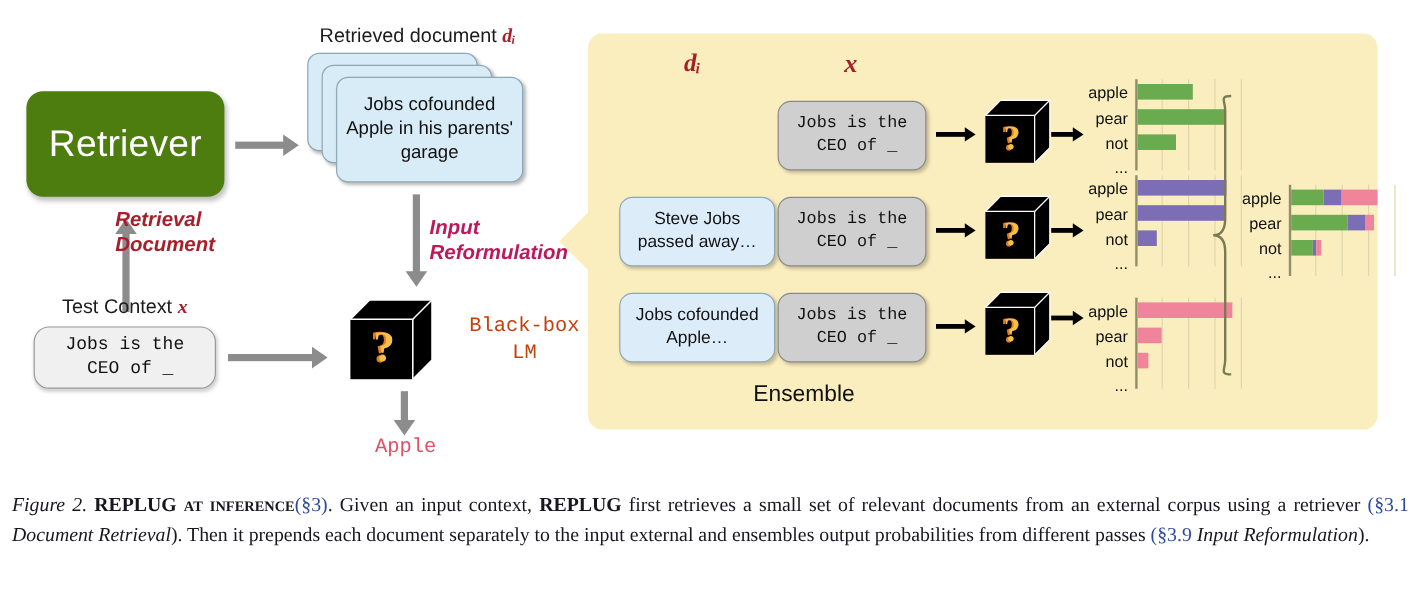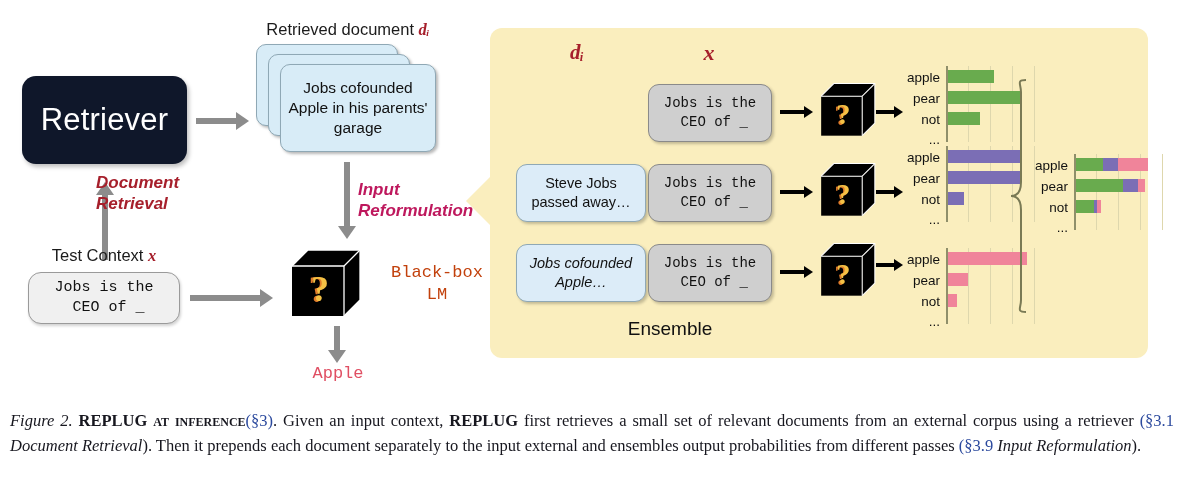--- a/index.html
+++ b/index.html
@@ -11,21 +11,21 @@
     position:relative;
   }
   #fig{position:absolute;left:0;top:0;width:1184px;height:503px;}
 
   
   .abs{position:absolute;box-sizing:border-box;}
 
   
   .retriever{
     left:22px;top:76px;width:165px;height:88px;
-    background:#0f172a;border-radius:14px;
+    background:#4d7c0f;border-radius:14px;
     display:flex;align-items:center;justify-content:center;
     color:#fff;font-size:31px;letter-spacing:.2px;
     box-shadow:2px 3px 4px rgba(0,0,0,.25);
   }
 
   
   .lbl-dark{color:#1b1b1b;font-size:16.5px;}
   .lbl-red{color:#a61f2b;font-weight:bold;font-style:italic;font-size:17px;line-height:21px;text-align:center;}
   .lbl-orange{color:#be185d;font-weight:bold;font-style:italic;font-size:17px;line-height:21px;text-align:center;margin-top:13px;}
   .mathvar{font-family:"Liberation Serif",serif;font-style:italic;color:#a61f2b;font-weight:bold;}
@@ -143,22 +143,22 @@
     <div class="doccard c2"></div>
     <div class="doccard c3">Jobs cofounded Apple in his parents' garage</div>
   </div>
 
   <div class="abs" style="left:96px;top:182px;width:18px;height:78px;">
     <div class="ga-line" style="left:6px;top:12px;width:6px;height:66px;"></div>
     <div class="ga-head-u" style="left:0;top:0;"></div>
   </div>
 
   <div class="abs lbl-red" style="left:96px;top:172px;width:160px;text-align:left;">
-    <div>Document</div>
-      <div>Retrieval</div>
+    <div>Retrieval</div>
+      <div>Document</div>
   </div>
 
   <div class="abs lbl-dark" style="left:28px;top:246px;width:152px;text-align:center;">
     <span>Test Context</span>
     <span class="mathvar">x</span>
   </div>
 
   <div class="abs ctxbox">
     <span>Jobs is the<br>&nbsp;CEO of _</span>
   </div>
@@ -295,21 +295,21 @@
     <div class="axis"></div>
     <div class="grid" style="left:22px;"></div>
     <div class="grid" style="left:44px;"></div>
     <div class="grid" style="left:66px;"></div>
     <div class="grid" style="left:88px;"></div>
     <div class="bar" style="left:2px;top:4px;width:74px;background:#7b6eb5;"></div>
     <div class="bar" style="left:2px;top:25px;width:73px;background:#7b6eb5;"></div>
     <div class="bar" style="left:2px;top:46px;width:16px;background:#7b6eb5;"></div>
   </div>
 
-  <div class="docsm" style="left:516px;top:244px;font-style:italic;">
+  <div class="docsm" style="left:516px;top:244px;">
     <span>Jobs cofounded Apple…</span>
   </div>
   <div class="ctxsm" style="left:648px;top:244px;">
     <span>Jobs is the<br>&nbsp;CEO of _</span>
   </div>
   <div class="abs" style="left:780px;top:265px;width:36px;height:14px;">
     <div class="ba-line" style="left:0;top:4.5px;width:26px;height:4px;"></div>
     <div class="ba-head-r" style="left:24px;top:1px;"></div>
   </div>
   <div class="abs blackbox" style="left:818px;top:242px;width:60px;height:60px;">

